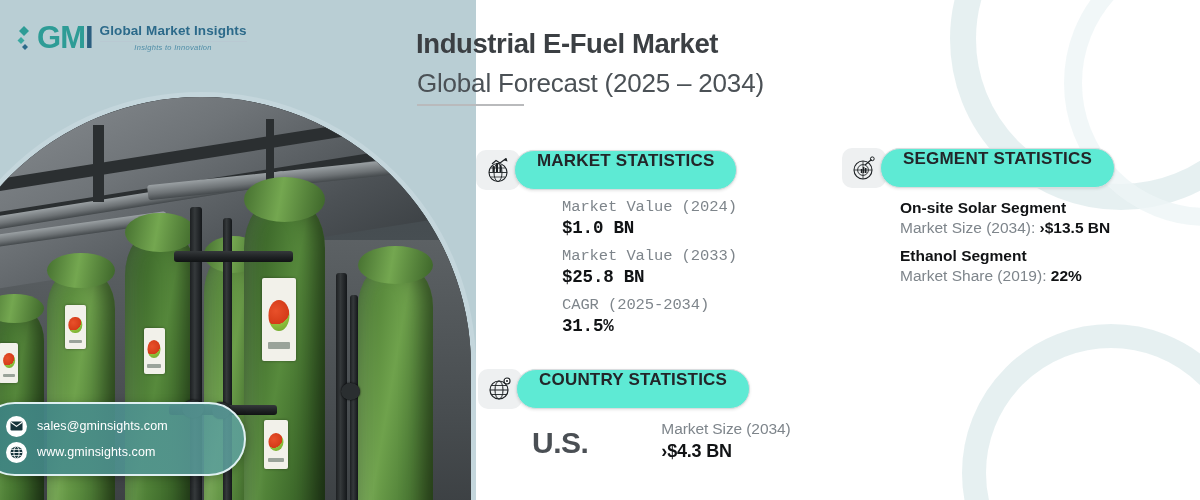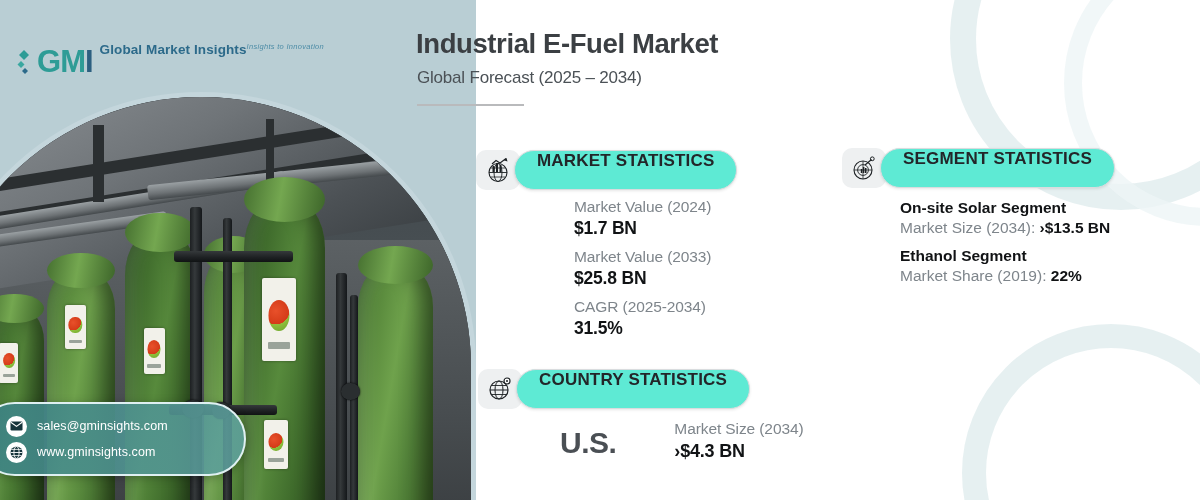--- a/index.html
+++ b/index.html
@@ -72,57 +72,57 @@
     box-sizing:border-box;
   }
   .crow{display:flex;align-items:center;gap:10px;}
   .cicon{width:21px;height:21px;border-radius:50%;background:#ffffff;
       display:flex;align-items:center;justify-content:center;flex:0 0 auto;}
   .cicon svg{display:block;}
   .ctext{color:#ffffff;font-size:12.5px;letter-spacing:.1px;}
 
   
   .logo{position:absolute;left:16px;top:22px;display:flex;align-items:center;gap:7px;}
-  .logo-mark{display:flex;align-items:flex-end;margin-top:24px;}
+  .logo-mark{display:flex;align-items:flex-end;}
   .gmi{font-family:"Liberation Sans",sans-serif;font-weight:bold;font-size:31px;
       color:#2e9c96;letter-spacing:-1px;line-height:1;}
   .gmi .i{color:#2c5f80;}
-  .logo-txt{display:flex;flex-direction:row;line-height:1;}
+  .logo-txt{display:flex;flex-direction:column;line-height:1;}
   .logo-name{font-size:13.5px;font-weight:bold;color:#2c6a8a;letter-spacing:.1px;}
   .logo-rule{height:1px;background:#b9c9d2;margin:3px 0 2px;}
   .logo-tag{font-size:7.5px;color:#4d8ca6;font-style:italic;text-align:center;letter-spacing:.3px;}
 
   
   .title{position:absolute;left:416px;top:28px;font-size:27.5px;font-weight:bold;
       color:#3b3f43;letter-spacing:-.4px;}
-  .subtitle{position:absolute;left:417px;top:68px;font-size:17px;color:#4b5156;letter-spacing:-.2px;}
+  .subtitle{position:absolute;left:417px;top:68px;font-size:26px;color:#4b5156;letter-spacing:-.2px;}
   .rule{position:absolute;left:417px;top:104px;width:107px;height:2px;background:#b9babc;}
 
   
   .sec-head{position:absolute;display:flex;align-items:center;}
   .sec-icon{width:44px;height:40px;border-radius:10px;background:#eef0f1;
       display:flex;align-items:center;justify-content:center;margin-right:-6px;z-index:1;}
   .sec-pill{background:#5eead4;border:1px solid #d9dcde;border-radius:22px;
       height:38px;display:flex;padding:0 22px;
       box-shadow:0 1px 3px rgba(0,0,0,.10);z-index:2;}
   .sec-pill span{font-size:17px;font-weight:bold;color:#232629;letter-spacing:.2px;}
 
   
   .stat-label{color:#7e858b;font-size:15.5px;letter-spacing:-.1px;}
   .stat-value{color:#111315;font-size:17.5px;font-weight:bold;letter-spacing:-.2px;}
-  .ms-block{position:absolute;left:574px;top:198px;}
+  .ms-block{position:absolute;left:562px;top:198px;font-family:Liberation Mono, monospace;}
   .ms-block .stat-label{margin-bottom:2px;}
   .ms-block .stat-value{margin-bottom:9px;}
 
   .seg-block{position:absolute;left:900px;top:199px;}
   .seg-name{font-size:15.5px;font-weight:bold;color:#111315;margin-bottom:2px;}
   .seg-line{font-size:15.5px;color:#7e858b;margin-bottom:10px;}
   .seg-line b{color:#111315;font-weight:bold;}
 
-  .cs-block{position:absolute;left:560px;top:420px;display:flex;align-items:flex-start;gap:58px;}
+  .cs-block{position:absolute;left:532px;top:420px;display:flex;align-items:flex-start;gap:73px;}
   .us{font-size:30px;font-weight:bold;color:#4a4f54;letter-spacing:-.5px;line-height:1;padding-top:8px;}
   .cs-right{display:flex;flex-direction:column;}
   .cs-right .stat-label{font-size:15.5px;}
   .cs-right .stat-value{font-size:18px;margin-top:3px;}
 
   .sec-market{left:476px;top:150px;}
   .sec-segment{left:842px;top:148px;}
   .sec-country{left:478px;top:369px;}
 </style>
 </head>
@@ -260,21 +260,21 @@
         <polygon points="21.5,1 22.5,4.5 18.6,3.2" fill="#1d2124"></polygon>
       </svg>
     </span>
     <span class="sec-pill">
       <span>MARKET STATISTICS</span>
     </span>
   </div>
 
   <div class="ms-block">
     <div class="stat-label">Market Value (2024)</div>
-    <div class="stat-value">$1.7 BN</div>
+    <div class="stat-value">$1.0 BN</div>
     <div class="stat-label">Market Value (2033)</div>
     <div class="stat-value">$25.8 BN</div>
     <div class="stat-label">CAGR (2025-2034)</div>
     <div class="stat-value">31.5%</div>
   </div>
 
   <div class="sec-head sec-segment">
     <span class="sec-icon">
       <svg width="26" height="26" viewBox="0 0 26 26">
         <circle cx="12" cy="15" r="9" fill="none" stroke="#1d2124" stroke-width="1.1"></circle>

